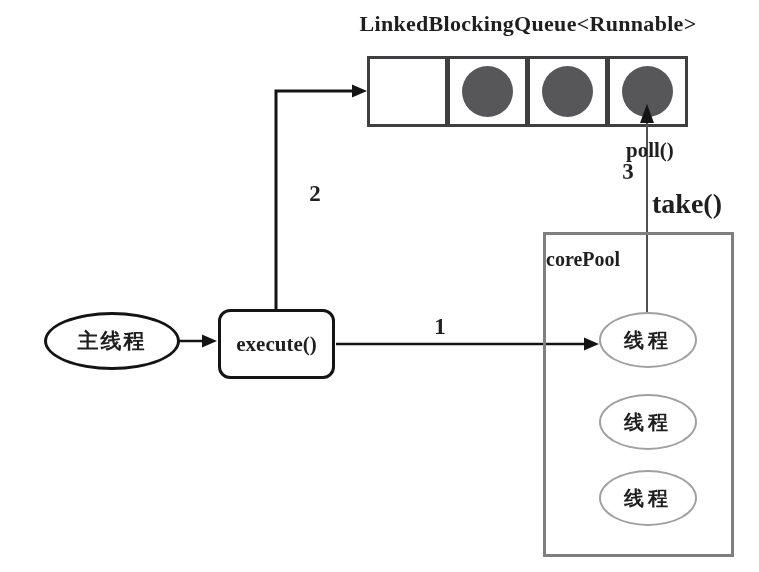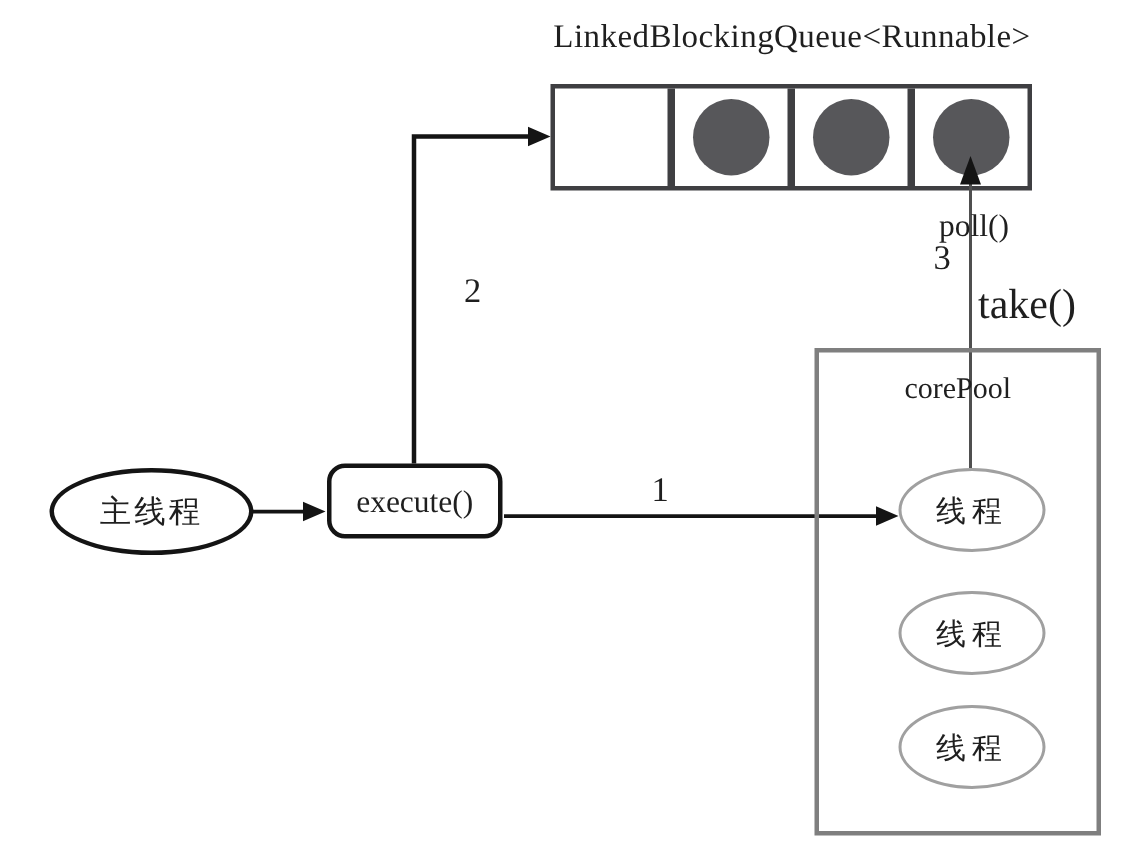--- a/index.html
+++ b/index.html
@@ -8,20 +8,21 @@
     background: #ffffff;
   }
   #canvas {
     position: relative;
     width: 759px;
     height: 572px;
     background: var(--background, #ffffff);
     font-family: "Liberation Serif", "DejaVu Serif", serif;
     color: var(--text, #1f1f1f);
     overflow: hidden;
+    font-weight: bold;
   }
   .abs { position: absolute; }
 
   
   .queue-title {
     left: 340px;
     top: 11px;
     width: 376px;
     text-align: center;
     font-size: 22px;
@@ -70,52 +71,51 @@
 
   
   .node {
     display: flex;
     align-items: center;
     justify-content: center;
     box-sizing: border-box;
     background: #ffffff;
   }
   .main-thread {
-    left: 33px;
+    left: 44px;
     top: 312px;
     width: 136px;
     height: 58px;
     border: 3px solid var(--node-border, #141414);
     border-radius: 50%;
     font-size: 21px;
     letter-spacing: 2px;
   }
   .execute-node {
     left: 218px;
     top: 309px;
     width: 117px;
-    height: 50px;
+    height: 70px;
     border: 3px solid var(--node-border, #141414);
     border-radius: 12px;
     font-size: 21px;
   }
 
   
   .core-pool {
     left: 543px;
     top: 232px;
     width: 191px;
     height: 325px;
     border: 3px solid var(--core-pool-border, #7f7f7f);
     box-sizing: border-box;
     background: transparent;
   }
   .core-pool-label {
     margin-top: 13px;
-    text-align: center;
     font-size: 20px;
   }
   .thread-ellipse {
     position: absolute;
     left: 599px;
     width: 98px;
     height: 56px;
     border: 2px solid var(--thread-border, #a0a0a0);
     border-radius: 50%;
     box-sizing: border-box;

